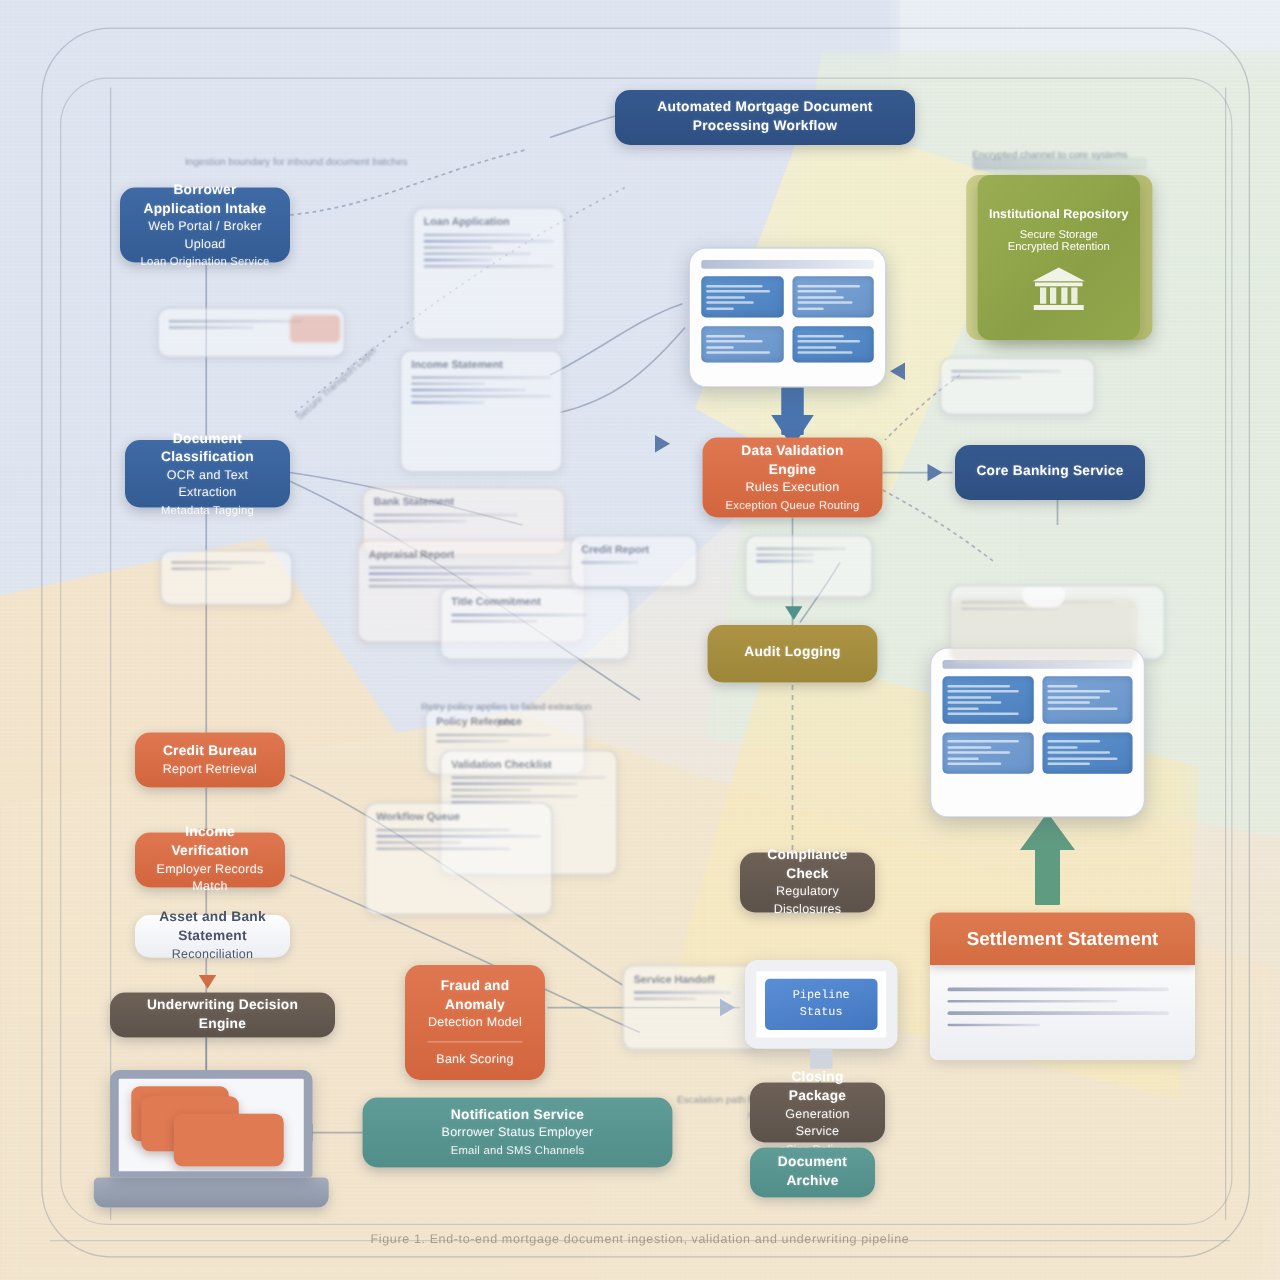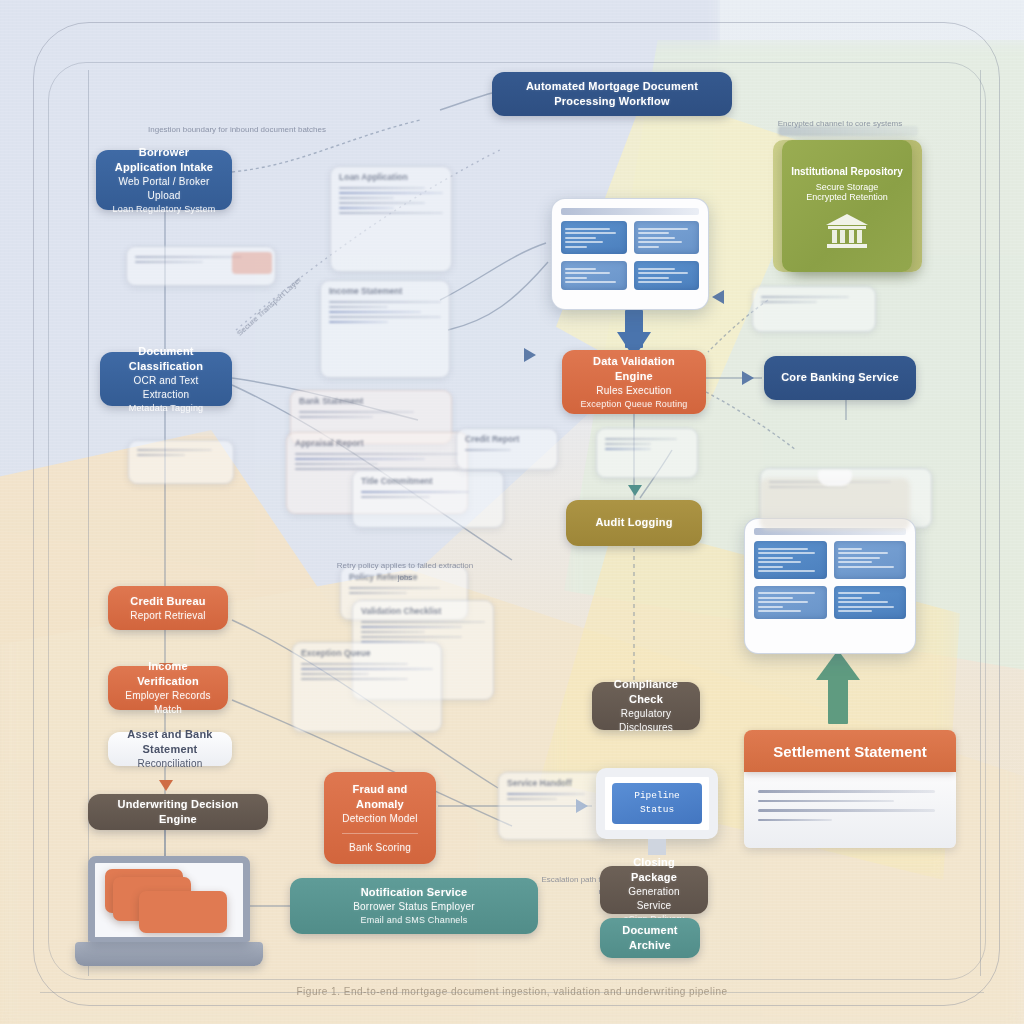--- a/index.html
+++ b/index.html
@@ -392,21 +392,21 @@
   </div>
   <div class="ghost" style="left:352px;top:600px;width:140px;height:98px;">
     <div class="gtitle">Validation Checklist</div>
     <div class="gline"></div>
       <div class="gline b m"></div>
       <div class="gline s"></div>
     <div class="gline m"></div>
       <div class="gline b s"></div>
   </div>
   <div class="ghost" style="left:292px;top:642px;width:148px;height:88px;">
-    <div class="gtitle">Exception Queue</div>
+    <div class="gtitle">Workflow Queue</div>
     <div class="gline m"></div>
       <div class="gline b"></div>
       <div class="gline s"></div>
       <div class="gline m"></div>
   </div>
   <div class="ghost" style="left:498px;top:772px;width:108px;height:66px;">
     <div class="gtitle">Service Handoff</div>
     <div class="gline b m"></div>
       <div class="gline s"></div>
   </div>
@@ -439,21 +439,21 @@
   <div class="tiny-note" style="left:760px;top:118px;width:160px;">Encrypted channel to core systems</div>
   <div class="diag-label" style="left:238px;top:330px;transform:rotate(-42deg);">Secure Transport Layer</div>
 
   <div class="node n-blue-d" style="left:492px;top:72px;width:240px;height:44px;">
     <div class="l1">Automated Mortgage Document Processing Workflow</div>
   </div>
 
   <div class="node n-blue" style="left:96px;top:150px;width:136px;height:60px;">
     <div class="l1">Borrower Application Intake</div>
     <div class="l2">Web Portal / Broker Upload</div>
-    <div class="l3">Loan Regulatory System</div>
+    <div class="l3">Loan Origination Service</div>
   </div>
 
   <div class="node n-blue" style="left:100px;top:352px;width:132px;height:54px;">
     <div class="l1">Document Classification</div>
     <div class="l2">OCR and Text Extraction</div>
     <div class="l3">Metadata Tagging</div>
   </div>
 
   <div class="node n-orange" style="left:108px;top:586px;width:120px;height:44px;">
     <div class="l1">Credit Bureau</div>

